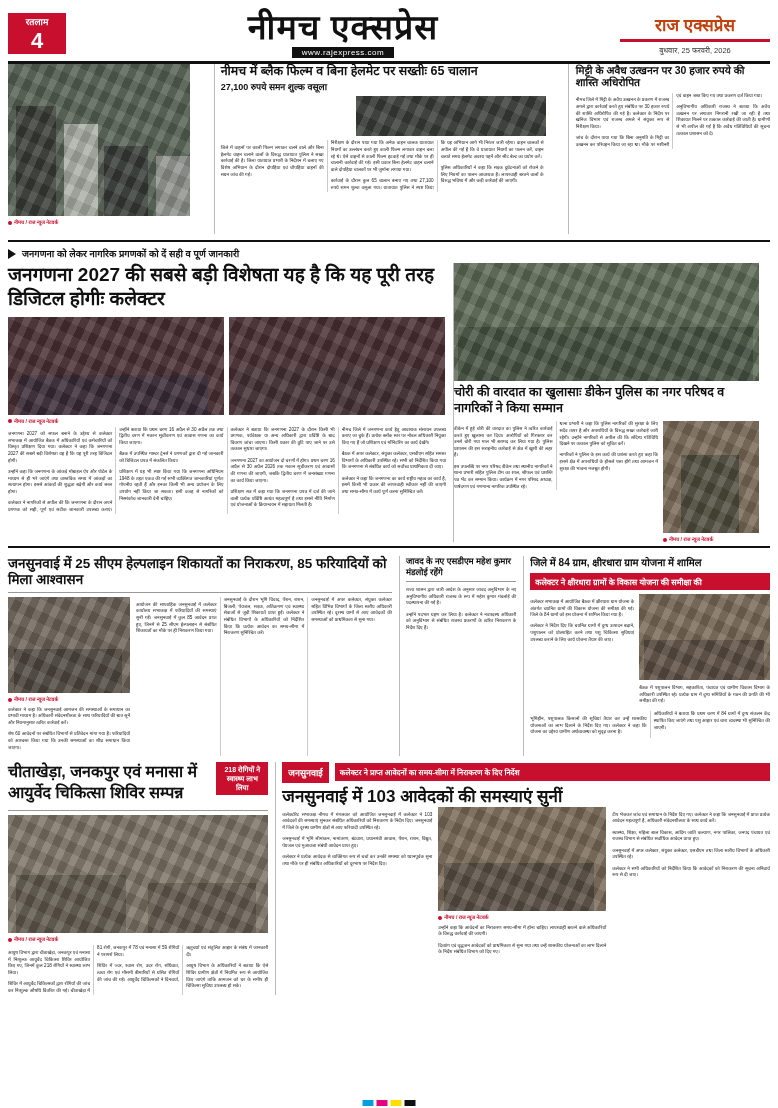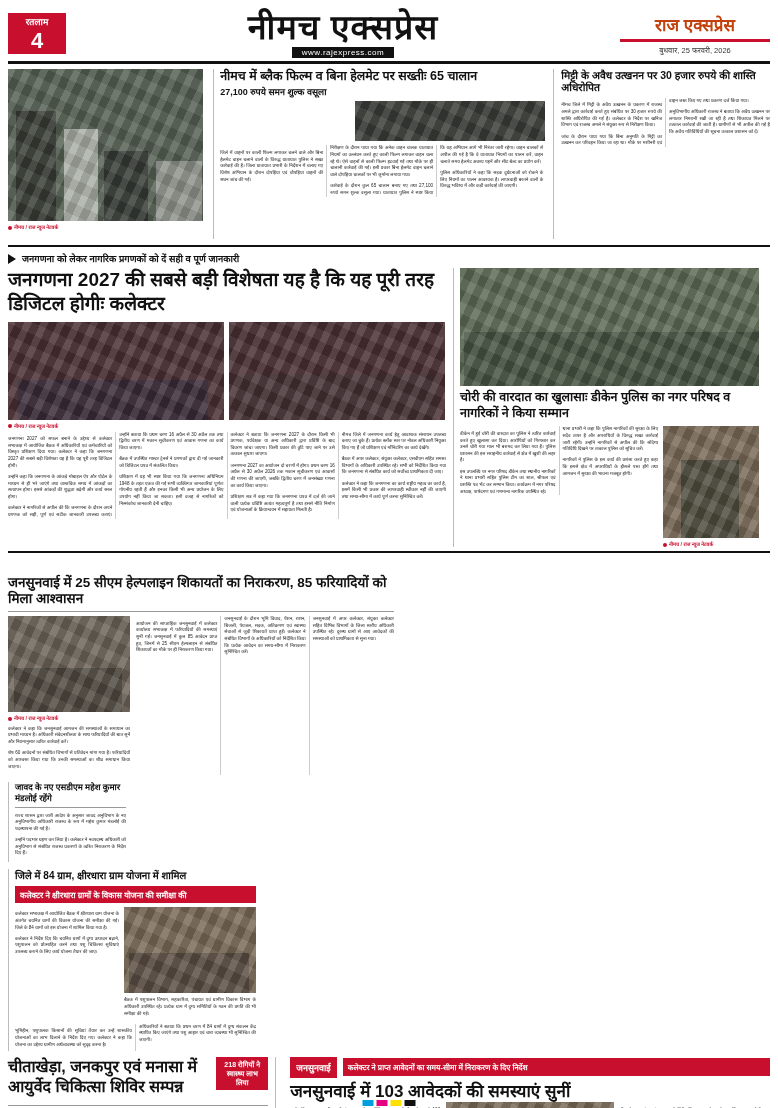--- a/index.html
+++ b/index.html
@@ -45,42 +45,42 @@
   .photo:after{
     content:""; position:absolute; inset:0;
     background:
       repeating-linear-gradient(115deg, rgba(255,255,255,.10) 0 7px, rgba(0,0,0,.10) 7px 15px),
       repeating-linear-gradient(25deg, rgba(255,255,255,.06) 0 11px, rgba(0,0,0,.08) 11px 22px);
   }
   .photo .fig { position:absolute; bottom:0; background:rgba(20,18,16,.45); }
   .thin-rule { height:1px; background:#999; }
 
   
-  .s1 { display:flex; margin-top:5px; height:170px; gap:10px; }
+  .s1 { display:flex; height:170px; gap:24px; }
   .s1-photo { width:200px; }
   .s1-mid { width:330px; }
   .s1-right { width:222px; }
   .s1 h2 { font-size:12.5px; margin:0 0 3px 0; }
   .s1 .sub { font-size:9px; font-weight:bold; margin:2px 0 4px 0; }
   .cols2 { column-count:2; column-gap:7px; column-rule:1px solid #ccc; }
   .cols3 { column-count:3; column-gap:7px; column-rule:1px solid #ccc; }
   .cols4 { column-count:4; column-gap:7px; column-rule:1px solid #ccc; }
 
   
   .s2 { margin-top:6px; border-top:2px solid #111; border-bottom:2px solid #111; padding:4px 0; }
   .s2-bar { display:flex; align-items:center; gap:6px; font-size:9.5px; font-weight:bold; padding:1px 0 3px 0; }
   .s2-bar .tri { width:0;height:0;border-top:5px solid transparent;border-bottom:5px solid transparent;border-left:8px solid #111; }
   .s2-body { display:flex; gap:7px; }
   .s2-left { width:438px; }
   .s2-right { width:306px; }
   .s2-left h1 { font-size:19px; margin:0 0 6px 0; line-height:1.25; }
   .s2-right h2 { font-size:12.5px; margin:4px 0 5px 0; line-height:1.25; }
 
   
-  .s3 { margin-top:22px; display:flex; gap:7px;flex-direction:column; }
+  .s3 { margin-top:8px; display:flex; gap:7px; }
   .s3-left { width:386px; }
   .s3-mid { width:118px; }
   .s3-right { width:248px; }
   .s3-left h2 { font-size:13.5px; margin:0 0 4px 0; }
   .s3-mid h3 { font-size:8.5px; margin:0 0 3px 0; line-height:1.3; }
   .s3-right h3 { font-size:10px; margin:0 0 4px 0; line-height:1.3; }
   .redbar { background:#c8102e; color:#fff; font-weight:bold; font-size:8px; padding:3px 5px; }
 
   
   .s4 { margin-top:6px; display:flex; gap:7px; }
@@ -180,21 +180,21 @@
           <p>प्रशिक्षण में यह भी स्पष्ट किया गया कि जनगणना अधिनियम 1948 के तहत एकत्र की गई सभी व्यक्तिगत जानकारियां पूर्णतः गोपनीय रहती हैं और इनका किसी भी अन्य प्रयोजन के लिए उपयोग नहीं किया जा सकता। इसी वजह से नागरिकों को निस्संकोच जानकारी देनी चाहिए।</p>
           <p>कलेक्टर ने बताया कि जनगणना 2027 के दौरान किसी भी प्रगणक, पर्यवेक्षक या अन्य अधिकारी द्वारा प्रविष्टि के बाद विवरण जांचा जाएगा। किसी प्रकार की त्रुटि पाए जाने पर उसे तत्काल सुधारा जाएगा।</p>
           <p>जनगणना 2027 का आयोजन दो चरणों में होगा। प्रथम चरण 16 अप्रैल से 30 अप्रैल 2026 तक मकान सूचीकरण एवं आवासों की गणना की जाएगी, जबकि द्वितीय चरण में जनसंख्या गणना का कार्य किया जाएगा।</p>
           <p>प्रशिक्षण सत्र में कहा गया कि जनगणना प्रपत्र में दर्ज की जाने वाली प्रत्येक प्रविष्टि अत्यंत महत्वपूर्ण है तथा इससे नीति निर्माण एवं योजनाओं के क्रियान्वयन में सहायता मिलती है।</p>
           <p>नीमच जिले में जनगणना कार्य हेतु आवश्यक संसाधन उपलब्ध कराए जा चुके हैं। प्रत्येक ब्लॉक स्तर पर नोडल अधिकारी नियुक्त किए गए हैं जो प्रशिक्षण एवं मॉनिटरिंग का कार्य देखेंगे।</p>
           <p>बैठक में अपर कलेक्टर, संयुक्त कलेक्टर, एसडीएम सहित समस्त विभागों के अधिकारी उपस्थित रहे। सभी को निर्देशित किया गया कि जनगणना से संबंधित कार्य को सर्वोच्च प्राथमिकता दी जाए।</p>
           <p>कलेक्टर ने कहा कि जनगणना का कार्य राष्ट्रीय महत्व का कार्य है, इसमें किसी भी प्रकार की लापरवाही स्वीकार नहीं की जाएगी तथा समय-सीमा में कार्य पूर्ण करना सुनिश्चित करें।</p>
         </div>
       </div>
 
-      <div class="s2-right col-rule" style="padding-left:6px;">
+      <div class="s2-right col-rule" style="">
         <div class="photo group" style="height:118px;">
           <div class="fig" style="left:4px;width:295px;height:54px;background:rgba(45,55,45,.45);"></div>
         </div>
         <h2 class="hl">चोरी की वारदात का खुलासाः डीकेन पुलिस का नगर परिषद व नागरिकों ने किया सम्मान</h2>
         <div style="display:flex;gap:5px;">
           <div style="flex:1;">
             <div class="cols2 body-text">
               <p>डीकेन में हुई चोरी की वारदात का पुलिस ने त्वरित कार्रवाई करते हुए खुलासा कर दिया। आरोपियों को गिरफ्तार कर उनसे चोरी गया माल भी बरामद कर लिया गया है। पुलिस प्रशासन की इस सराहनीय कार्रवाई से क्षेत्र में खुशी की लहर है।</p>
               <p>इस उपलब्धि पर नगर परिषद डीकेन तथा स्थानीय नागरिकों ने थाना प्रभारी सहित पुलिस टीम का शाल, श्रीफल एवं प्रशस्ति पत्र भेंट कर सम्मान किया। कार्यक्रम में नगर परिषद अध्यक्ष, पार्षदगण एवं गणमान्य नागरिक उपस्थित रहे।</p>
               <p>थाना प्रभारी ने कहा कि पुलिस नागरिकों की सुरक्षा के लिए सदैव तत्पर है और अपराधियों के विरुद्ध सख्त कार्रवाई जारी रहेगी। उन्होंने नागरिकों से अपील की कि संदिग्ध गतिविधि दिखने पर तत्काल पुलिस को सूचित करें।</p>
@@ -289,21 +289,21 @@
         <span class="dot"></span><span>नीमच / राज न्यूज नेटवर्क</span>
       </div>
       <div class="cols3 body-text" style="margin-top:3px;">
         <p>आयुष विभाग द्वारा चीताखेड़ा, जनकपुर एवं मनासा में निःशुल्क आयुर्वेद चिकित्सा शिविर आयोजित किए गए, जिनमें कुल 218 रोगियों ने स्वास्थ्य लाभ लिया।</p>
         <p>शिविर में आयुर्वेद चिकित्सकों द्वारा रोगियों की जांच कर निःशुल्क औषधि वितरित की गई। चीताखेड़ा में 81 रोगी, जनकपुर में 78 एवं मनासा में 59 रोगियों ने परामर्श लिया।</p>
         <p>शिविर में ज्वर, श्वास रोग, उदर रोग, संधिवात, त्वचा रोग एवं मौसमी बीमारियों से ग्रसित रोगियों की जांच की गई। आयुर्वेद चिकित्सकों ने दिनचर्या, ऋतुचर्या एवं संतुलित आहार के संबंध में जानकारी दी।</p>
         <p>आयुष विभाग के अधिकारियों ने बताया कि ऐसे शिविर ग्रामीण क्षेत्रों में नियमित रूप से आयोजित किए जाएंगे ताकि आमजन को घर के समीप ही चिकित्सा सुविधा उपलब्ध हो सके।</p>
       </div>
     </div>
 
-    <div class="s4-right col-rule" style="padding-left:14px;">
+    <div class="s4-right col-rule" style="padding-left:6px;">
       <div class="redbar" style="display:flex;align-items:center;gap:6px;padding:0;background:#fff;">
         <span class="tagbox">जनसुनवाई</span>
         <span style="flex:1;background:#c8102e;color:#fff;font-size:7.5px;font-weight:bold;padding:4px 5px;">कलेक्टर ने प्राप्त आवेदनों का समय-सीमा में निराकरण के दिए निर्देश</span>
       </div>
       <h1 class="hl" style="margin:4px 0 0 0;">जनसुनवाई में 103 आवेदकों की समस्याएं सुनीं</h1>
       <div style="display:flex;gap:6px;">
         <div style="width:150px;" class="body-text">
           <p>कलेक्टोरेट सभाकक्ष नीमच में मंगलवार को आयोजित जनसुनवाई में कलेक्टर ने 103 आवेदकों की समस्याएं सुनकर संबंधित अधिकारियों को निराकरण के निर्देश दिए। जनसुनवाई में जिले के दूरस्थ ग्रामीण क्षेत्रों से आए फरियादी उपस्थित रहे।</p>
           <p>जनसुनवाई में भूमि सीमांकन, नामांतरण, बंटवारा, प्रधानमंत्री आवास, पेंशन, राशन, विद्युत, पेयजल एवं मुआवजा संबंधी आवेदन प्राप्त हुए।</p>
           <p>कलेक्टर ने प्रत्येक आवेदक से व्यक्तिगत रूप से चर्चा कर उनकी समस्या को ध्यानपूर्वक सुना तथा मौके पर ही संबंधित अधिकारियों को दूरभाष पर निर्देश दिए।</p>

